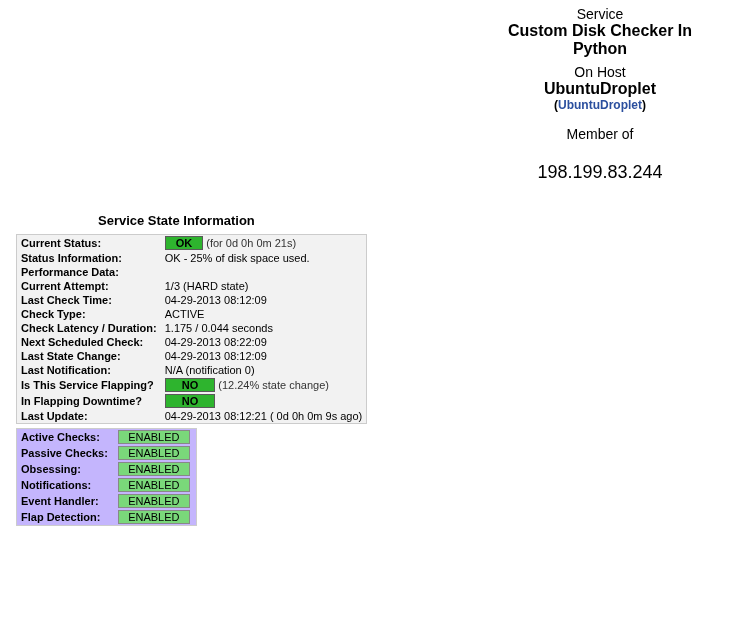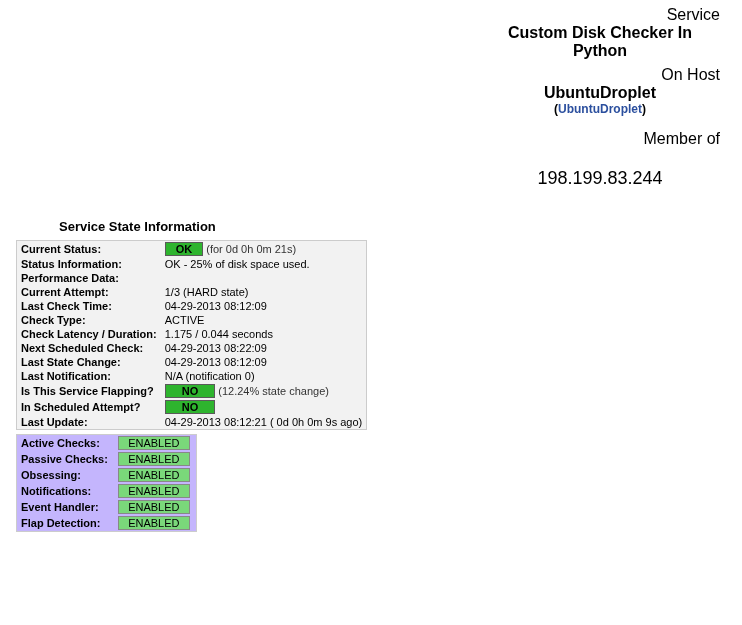--- a/index.html
+++ b/index.html
@@ -11,22 +11,21 @@
     background: #fff;
     width: 742px;
   }
   .header-block {
     text-align: center;
     margin-top: 6px;
     margin-left: 480px;
     width: 240px;
   }
   .header-line {
-    font-size: 16px;
-    text-align: right;
+    font-size: 14px;
   }
   .header-bold {
     font-weight: bold;
     font-size: 16px;
   }
   .header-link {
     color: #2B4F9E;
     font-weight: bold;
     font-size: 12px;
     cursor: pointer;
@@ -39,21 +38,21 @@
   .header-ip {
     font-size: 18px;
     margin-top: 20px;
   }
   .gap { height: 6px; }
   .big-gap { height: 14px; }
 
   .section-title {
     font-weight: bold;
     font-size: 13px;
-    margin-left: 59px;
+    margin-left: 98px;
     margin-top: 30px;
     margin-bottom: 6px;
   }
 
   table.info {
     border-collapse: collapse;
     margin-left: 16px;
     background: #f2f2f2;
     border: 1px solid #ccc;
   }
@@ -183,21 +182,21 @@
     <td>N/A (notification 0)</td>
   </tr>
   <tr>
     <td class="label">Is This Service Flapping?</td>
     <td>
       <span class="tag-no">NO</span>
       <span class="muted">(12.24% state change)</span>
     </td>
   </tr>
   <tr>
-    <td class="label">In Scheduled Attempt?</td>
+    <td class="label">In Flapping Downtime?</td>
     <td>
       <span class="tag-no">NO</span>
     </td>
   </tr>
   <tr>
     <td class="label">Last Update:</td>
     <td>04-29-2013 08:12:21  ( 0d 0h 0m 9s ago)</td>
   </tr>
 </tbody>
   </table>

